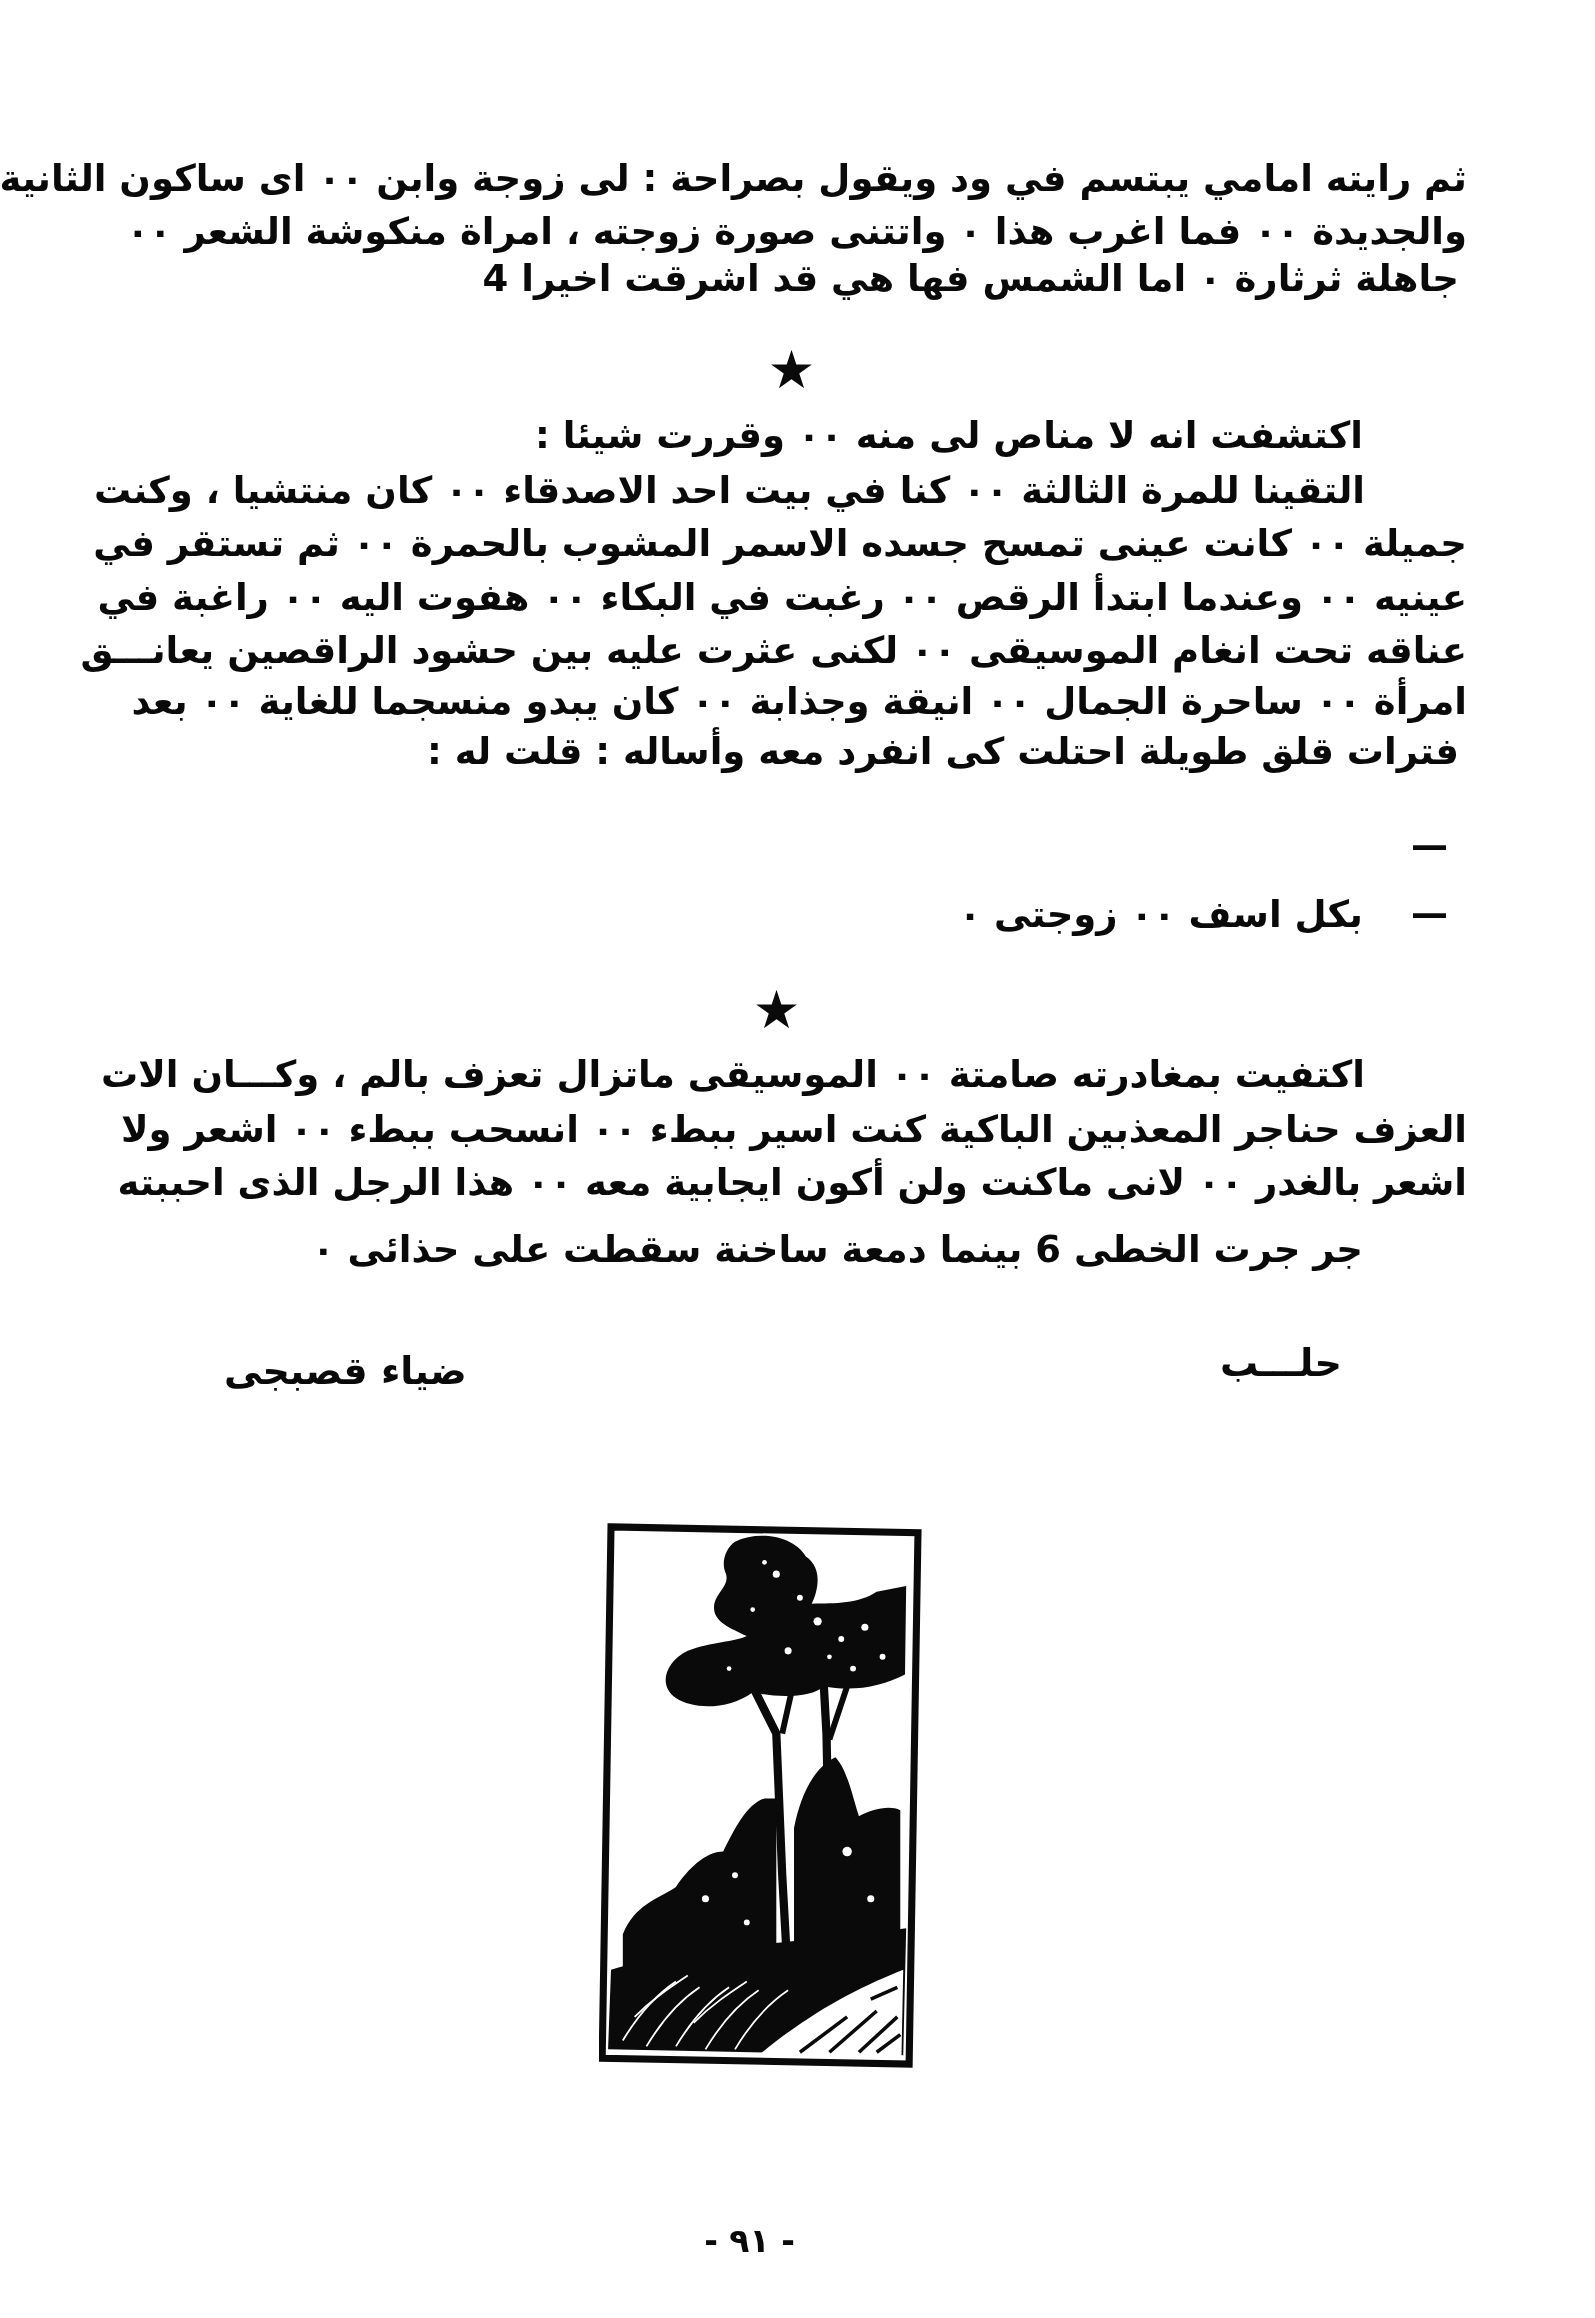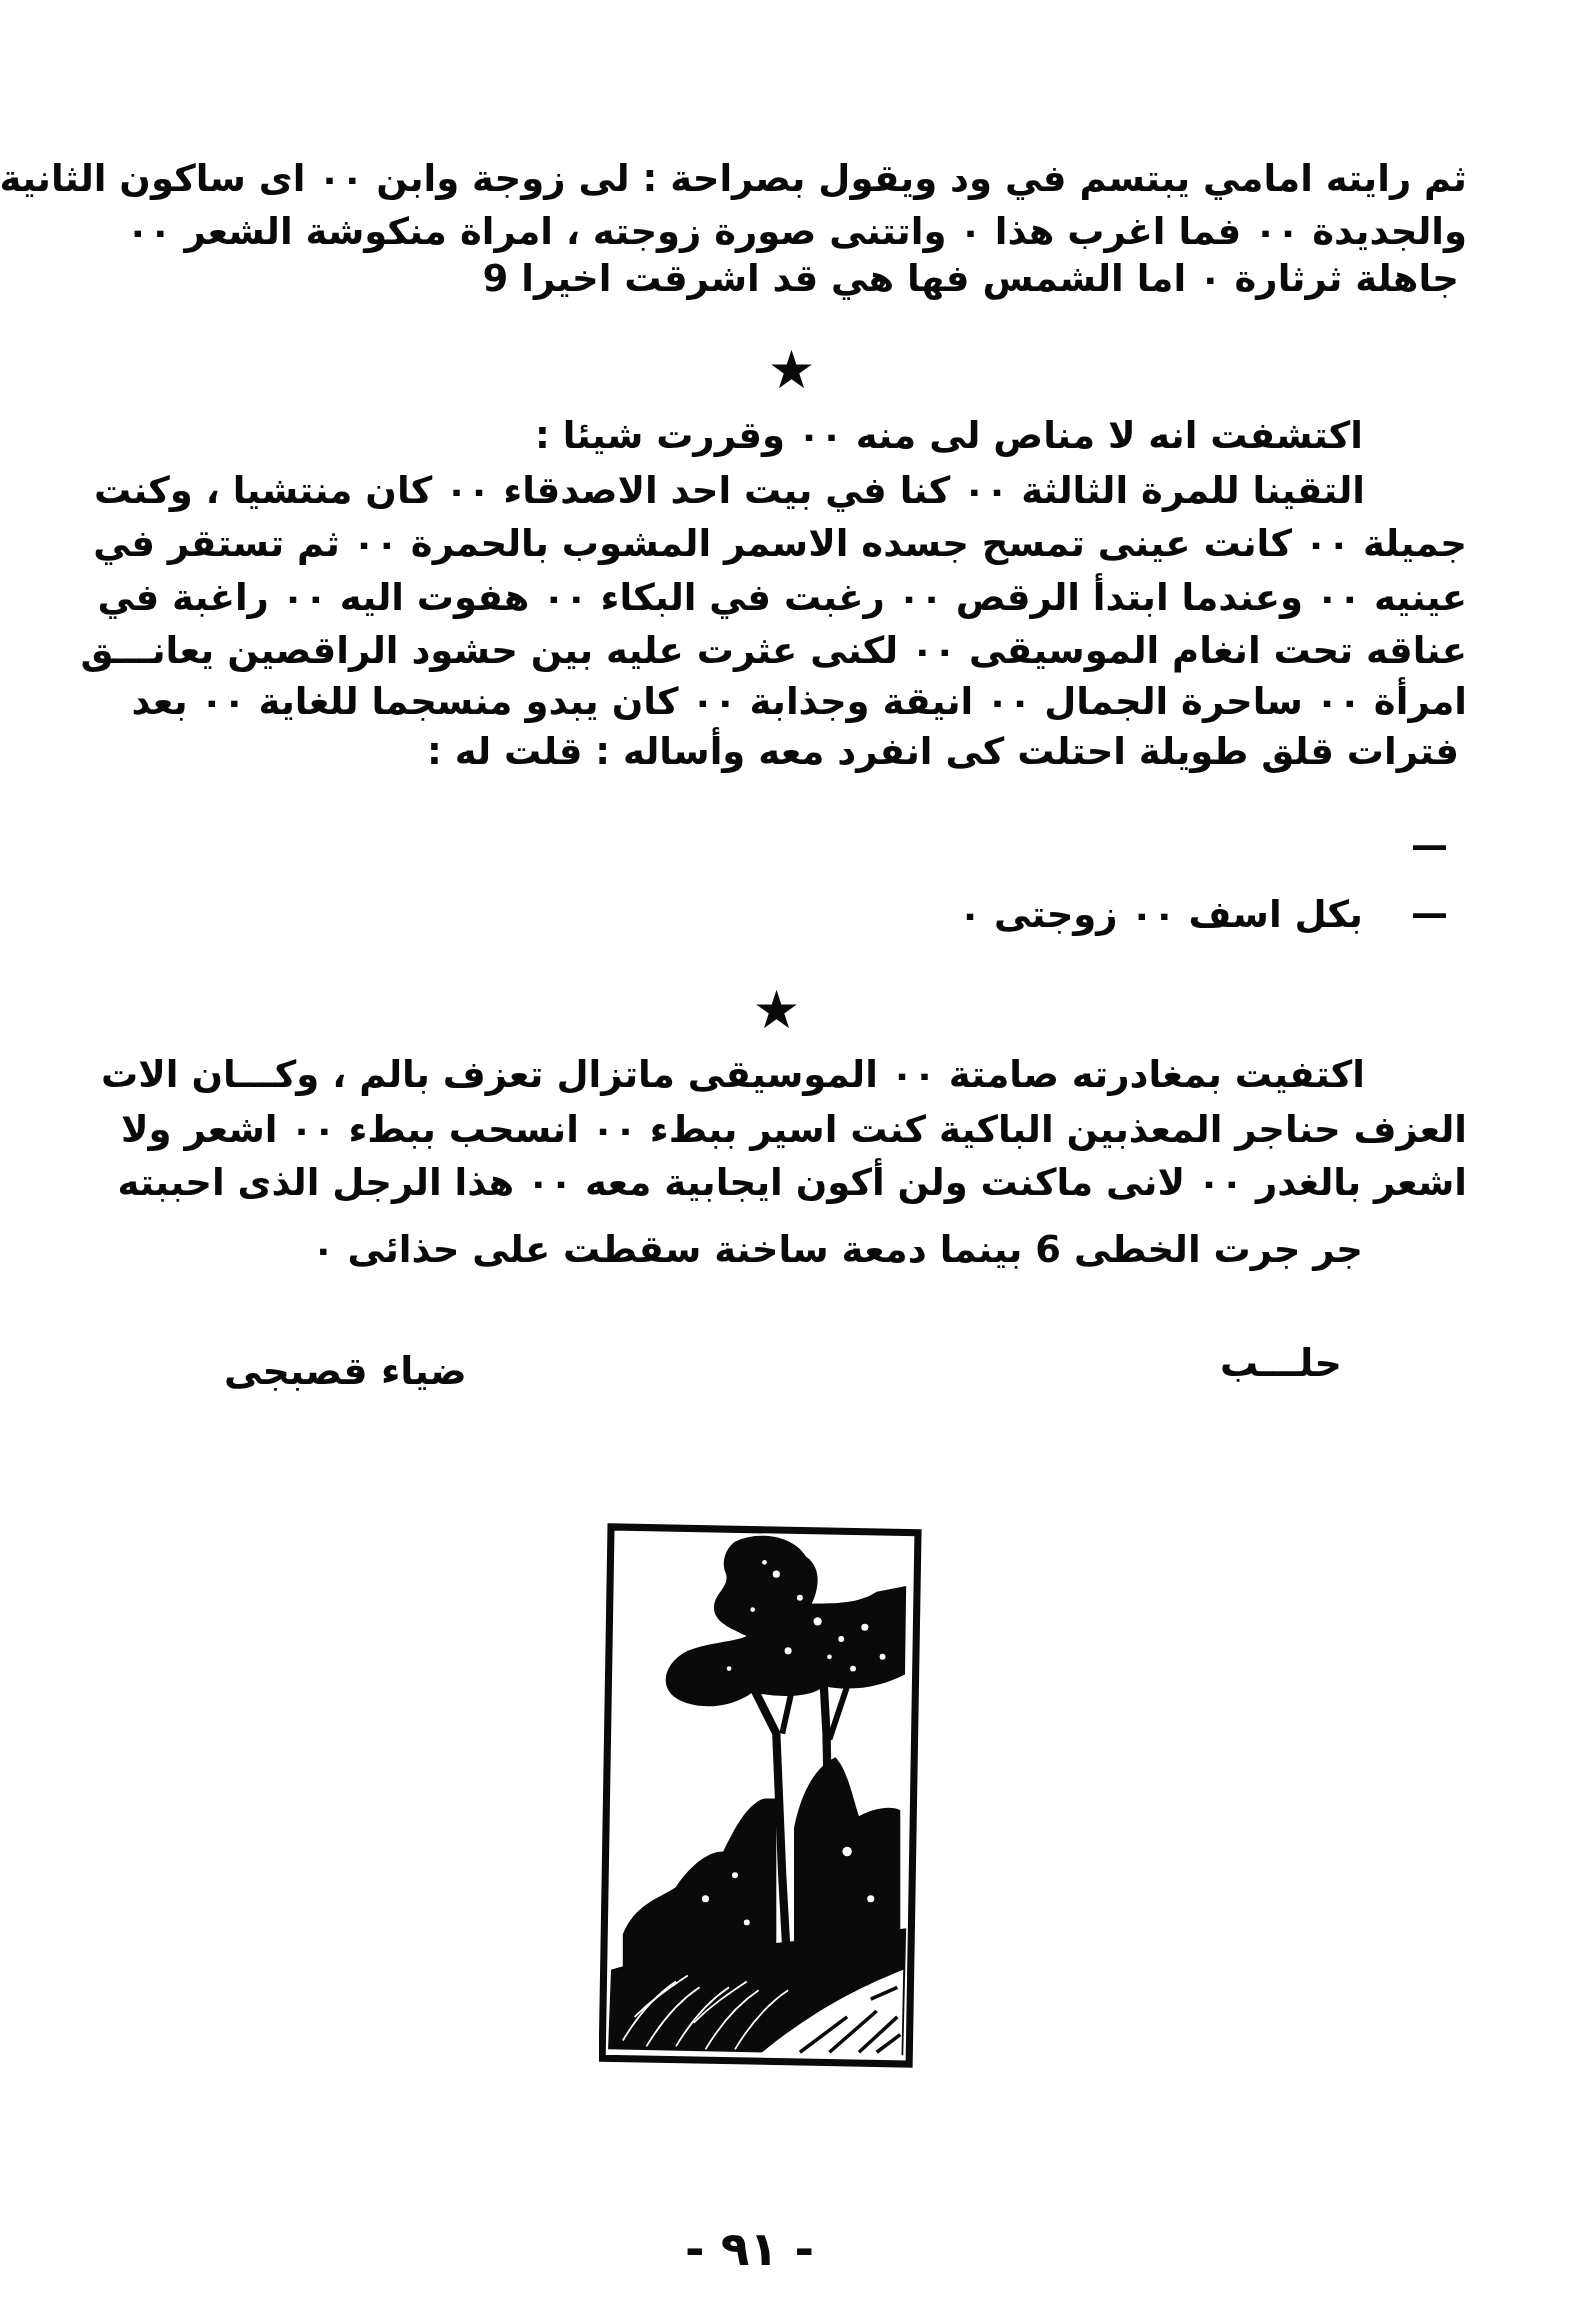--- a/index.html
+++ b/index.html
@@ -40,32 +40,32 @@
   }
   .illustration {
     position: absolute;
     left: 599px; top: 1521px;
     width: 331px; height: 549px;
   }
   .page-number {
     position: absolute;
     left: 661px; top: 2221px;
     width: 177px; text-align: center;
-    font-size: 47px; font-weight: bold;
+    font-size: 33px; font-weight: bold;
     direction: rtl;
   }
 </style>
 </head>
 <body>
 
 <div class="page">
 
   <div class="line full" style="top:155px">ثم رايته امامي يبتسم في ود ويقول بصراحة : لى زوجة وابن ٠٠ اى ساكون الثانية</div>
   <div class="line full" style="top:208px">والجديدة ٠٠ فما اغرب هذا ٠ واتتنى صورة زوجته ، امراة منكوشة الشعر ٠٠</div>
-  <div class="line short" style="top:255px">جاهلة ثرثارة ٠ اما الشمس فها هي قد اشرقت اخيرا 9</div>
+  <div class="line short" style="top:255px">جاهلة ثرثارة ٠ اما الشمس فها هي قد اشرقت اخيرا 4</div>
 
   <div class="star" style="left:762px; top:343px">★</div>
 
   <div class="line short" style="top:412px; right:233px">اكتشفت انه لا مناص لى منه ٠٠ وقررت شيئا :</div>
   <div class="line indent" style="top:467px; left:148px; width:1217px; direction:rtl;">
     <span>التقينا للمرة الثالثة ٠٠ كنا في بيت احد الاصدقاء ٠٠ كان منتشيا ، وكنت</span>
   </div>
   <div class="line full" style="top:520px">جميلة ٠٠ كانت عينى تمسح جسده الاسمر المشوب بالحمرة ٠٠ ثم تستقر في</div>
   <div class="line full" style="top:574px">عينيه ٠٠ وعندما ابتدأ الرقص ٠٠ رغبت في البكاء ٠٠ هفوت اليه ٠٠ راغبة في</div>
   <div class="line full" style="top:627px">عناقه تحت انغام الموسيقى ٠٠ لكنى عثرت عليه بين حشود الراقصين يعانـــق</div>

